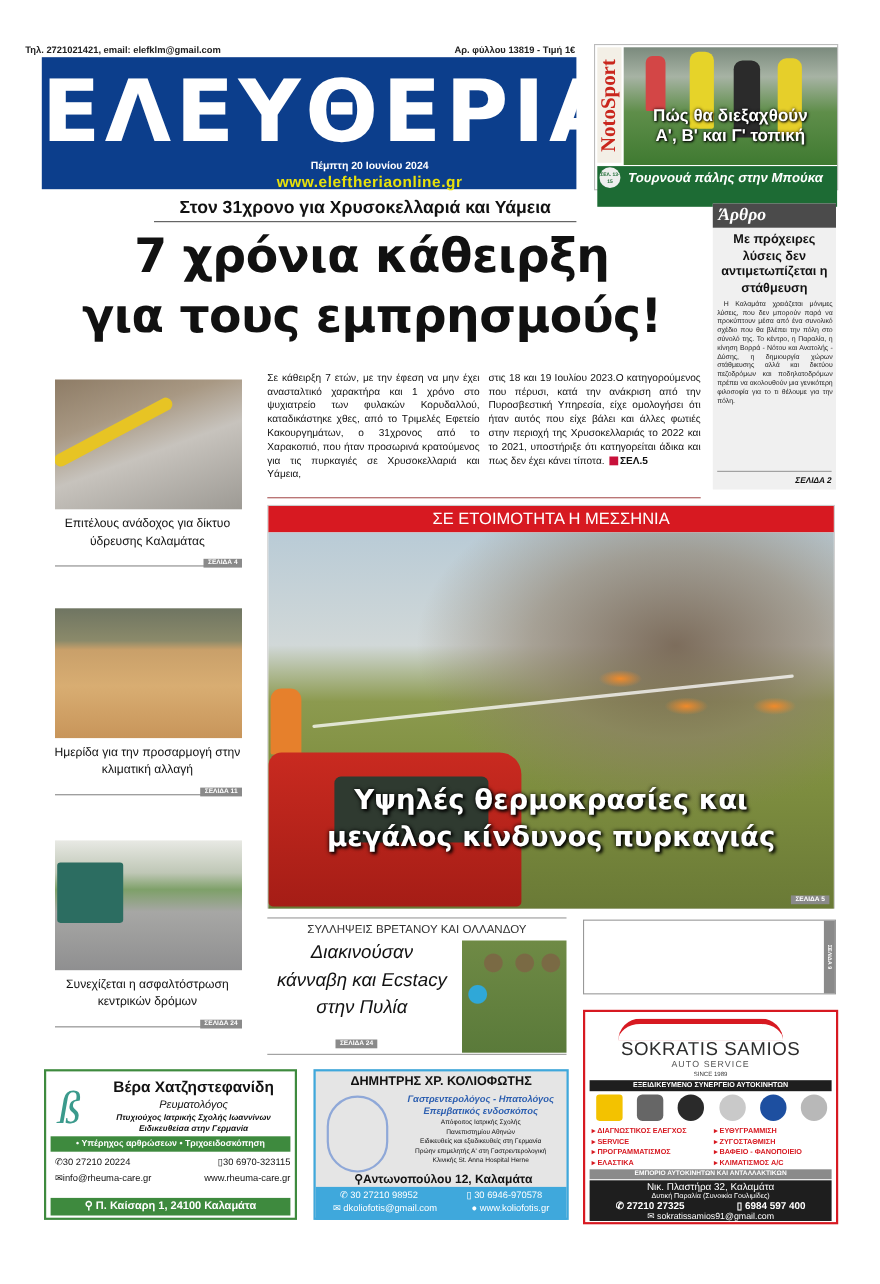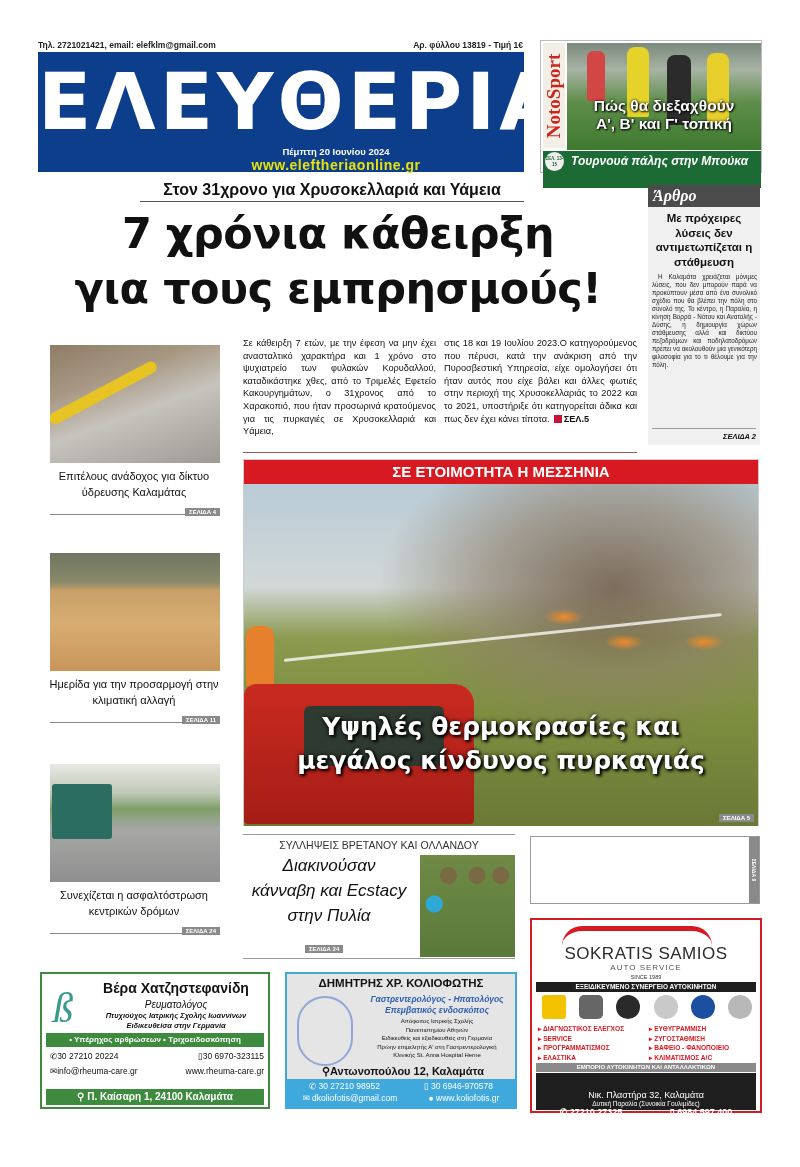--- a/index.html
+++ b/index.html
@@ -1,21 +1,21 @@
 <!DOCTYPE html>
 <html><head>
 <meta charset="utf-8">
 <style>
   * { box-sizing: border-box; margin: 0; padding: 0; }
   html, body { width: 800px; height: 1167px; background: #fff; overflow: hidden; }
   body { font-family: "Liberation Sans", sans-serif; color: #111; position: relative; }
   .abs { position: absolute; }
 
   
-  .top-contact { left: 38px; top: 40px; font-size: 8.5px; font-weight: bold; color: #222; }
+  .top-contact { left: 23px; top: 40px; font-size: 8.5px; font-weight: bold; color: #222; }
   .top-issue { left: 395px; top: 40px; width: 128px; text-align: right; font-size: 8.5px; font-weight: bold; color: #222; }
   .masthead { left: 38px; top: 52px; width: 486px; height: 120px; background: #0c3e8c; }
   .masthead-title { position: absolute; left: 0; top: 8px; width: 100%; text-align: center; color: #fff; font-family: "DejaVu Sans", sans-serif; font-weight: bold; font-size: 78px; letter-spacing: 4px; line-height: 84px; }
   .masthead-date { position: absolute; left: 0; top: 94px; width: 100%; text-align: center; color: #fff; font-size: 9.5px; font-weight: bold; padding-left: 110px; }
   .masthead-url { position: absolute; left: 0; top: 105px; width: 100%; text-align: center; color: #e8e10a; font-size: 14px; font-weight: bold; padding-left: 110px; letter-spacing: 0.5px; }
 
   
   .noto { left: 540px; top: 40px; width: 222px; height: 133px; border: 1px solid #bbb; background: #fff; }
   .noto-logo { position: absolute; left: 2px; top: 2px; width: 22px; height: 105px; background: #f3efe6; }
   .noto-logo span { position: absolute; left: 50%; top: 50%; transform: translate(-50%,-50%) rotate(-90deg); white-space: nowrap; font-family: "Liberation Serif", serif; font-weight: bold; font-size: 19px; color: #c9261d; }
@@ -56,21 +56,21 @@
   .side-foot .line { position: absolute; left: 4px; top: 6px; width: 170px; border-top: 1px solid #888; }
   .side-foot .pg { position: absolute; right: 2px; top: 0; background: #8a8a8a; color: #fff; font-size: 6px; font-weight: bold; padding: 1px 4px; }
   .photo-pipe { background: linear-gradient(160deg, #8e7c66 0%, #a89883 30%, #c7c3bd 55%, #9d9a94 100%); position: relative; overflow: hidden; }
   .photo-pipe::after { content:""; position:absolute; left:0; top:70px; width:120px; height:12px; background:#e7c424; transform: rotate(-28deg); transform-origin: left; border-radius:6px; }
   .photo-drought { background: linear-gradient(180deg, #6f7562 0%, #8b8a6a 25%, #c9a06a 32%, #d8ad72 60%, #c8955a 100%); }
   .photo-road { background: linear-gradient(180deg, #e8e9e4 0%, #bfc7b6 25%, #7ea069 38%, #a7a7a5 55%, #8f8f90 100%); position: relative; }
   .photo-road::before { content:""; position:absolute; left:2px; top:20px; width:60px; height:55px; background:#2c6d61; border-radius:3px; }
 
   
   .fire { left: 243px; top: 459px; width: 516px; height: 367px; border: 1px solid #ccc; }
-  .fire-bar { position: absolute; left: 0; top: 0; width: 100%; height: 24px; background: #d71921; color: #fff; text-align: center; font-weight: bold; font-size: 15px; line-height: 24px; }
+  .fire-bar { position: absolute; left: 0; top: 0; width: 100%; height: 24px; background: #d71921; color: #fff; text-align: center; font-weight: normal; font-size: 15px; line-height: 24px; }
   .fire-photo { position: absolute; left: 0; top: 24px; width: 100%; height: 342px; overflow: hidden;
      background:
        radial-gradient(ellipse at 72% 30%, rgba(110,90,70,0.85) 0%, rgba(140,125,105,0.6) 25%, rgba(0,0,0,0) 45%),
        linear-gradient(180deg, #b9cbd6 0%, #d1d8d8 30%, #8c9a4f 45%, #7f8f40 65%, #6a7a36 100%); }
   .fire-truck { position:absolute; left:0; top:200px; width:230px; height:140px; background: linear-gradient(180deg,#c92a20,#a51d16); border-radius: 12px 20px 4px 4px; }
   .fire-truck::before { content:""; position:absolute; left:60px; top:22px; width:140px; height:60px; background:#2f3a30; border-radius:6px; }
   .fire-man { position:absolute; left:2px; top:142px; width:28px; height:60px; background:#e6802c; border-radius:10px 10px 2px 2px; }
   .fire-spray { position:absolute; left:40px; top:175px; width:440px; height:3px; background: rgba(255,255,255,0.75); transform: rotate(-6deg); transform-origin: left; border-radius: 2px; }
   .flame { position:absolute; width:40px; height:16px; background: radial-gradient(ellipse, #f08a2a 0%, rgba(240,138,42,0) 70%); }
   .fire-headline { position: absolute; left: 0; top: 226px; width: 100%; text-align: center; color: #fff; font-weight: bold; font-family: "DejaVu Sans", sans-serif; font-size: 25px; line-height: 34px; text-shadow: 2px 2px 3px #000, 0 0 4px #000; }
@@ -120,21 +120,21 @@
   .samios-logos span { width:24px; height:24px; border-radius:50%; background:#999; }
   .samios-logos span:nth-child(1){ background:#f3c200; border-radius:3px; }
   .samios-logos span:nth-child(2){ background:#666; border-radius:5px; }
   .samios-logos span:nth-child(3){ background:#2a2a2a; }
   .samios-logos span:nth-child(4){ background:#c9c9c9; }
   .samios-logos span:nth-child(5){ background:#1d4fa0; }
   .samios-logos span:nth-child(6){ background:#b8b8b8; }
   .samios-services { position:absolute; left:6px; top:104px; width:222px; display:grid; grid-template-columns: 1fr 1fr; font-size:6.6px; font-weight:bold; color:#d71921; line-height:9.5px; }
   .samios-bar2 { position:absolute; left:4px; top:143px; width:220px; height:9px; background:#8a8a8a; color:#fff; font-size:6px; font-weight:bold; text-align:center; line-height:9px; }
   .samios-dark { position:absolute; left:4px; top:153px; width:220px; height:37px; background:#1e1e1e; color:#fff; text-align:center; }
-  .samios-addr { font-size:9px; margin-top:17px; }
+  .samios-addr { font-size:9px; margin-top:1px; }
   .samios-addr2 { font-size:6.5px; }
   .samios-phones { display:flex; justify-content:space-around; font-size:9px; font-weight:bold; }
   .samios-email { font-size:8px; }
 </style>
 </head>
 <body>
 
 <div class="abs top-contact">Τηλ. 2721021421, email: elefklm@gmail.com</div>
 <div class="abs top-issue">Αρ. φύλλου 13819 - Τιμή 1€</div>
 <div class="abs masthead">

